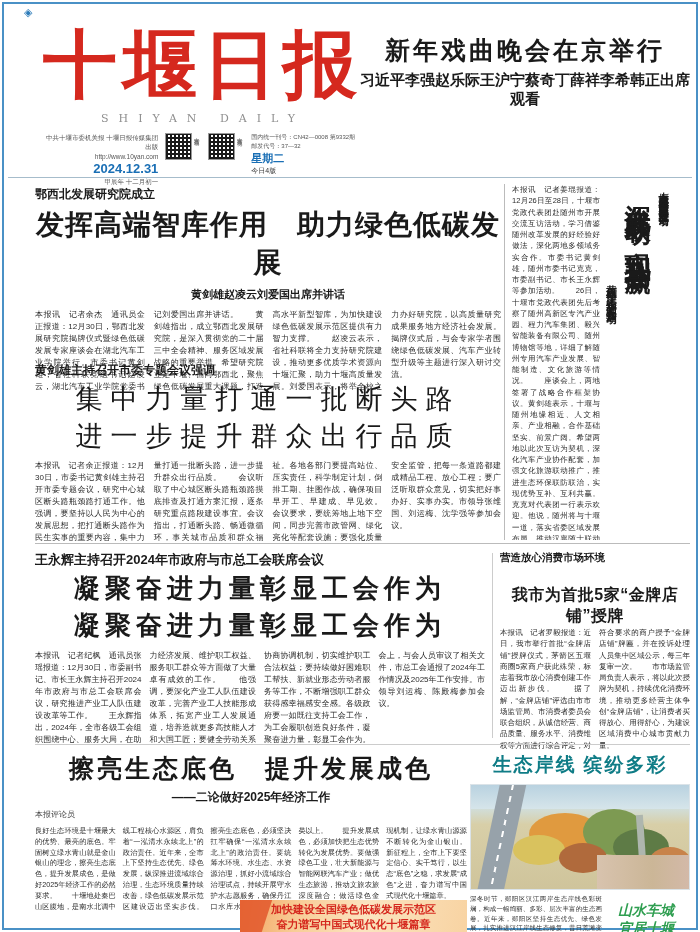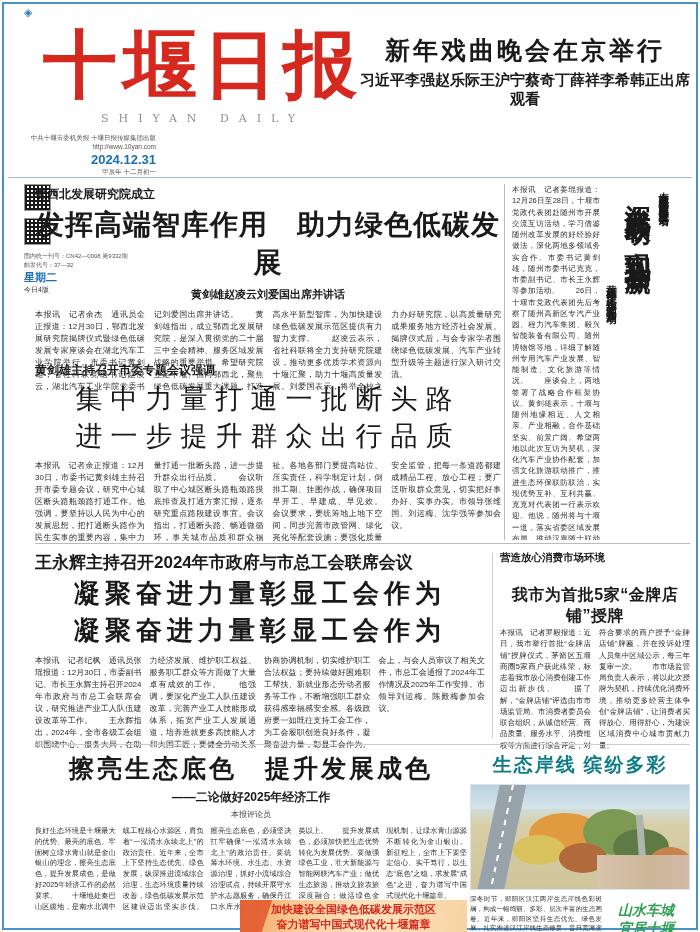--- a/index.html
+++ b/index.html
@@ -11,21 +11,21 @@
   }
   .frame { position:absolute; inset:2px; border:2px solid #4a91c6; pointer-events:none; }
   .corner-mark { position:absolute; left:24px; top:6px; font-size:11px; color:#2b7bb9; }
 
   
   .logo { position:absolute; left:38px; top:24px; width:330px; text-align:center;
     font-family:"DejaVu Serif", serif; font-weight:900; font-size:74px; line-height:1.1;
     letter-spacing:6px; }
   .logo-en { position:absolute; left:38px; top:112px; width:330px; text-align:center;
     font-family:"DejaVu Serif", serif; font-size:11px; letter-spacing:10px; color:#8f8f8f; }
-  .mh-info { position:absolute; left:24px; top:133px; width:320px; display:flex; gap:7px; align-items:flex-start;flex-direction:column; }
+  .mh-info { position:absolute; left:44px; top:133px; width:320px; display:flex; gap:7px; align-items:flex-start; }
   .mh-left { width:132px; text-align:right; }
   .mh-left .l1,.mh-left .l2,.mh-left .l4 { font-size:6.5px; color:#555; line-height:1.45; }
   .mh-left .l3 { font-size:13px; font-weight:bold; line-height:1.2; }
   .qr-wrap { display:flex; gap:2px; }
   .qr { width:27px; height:27px; border:1px solid #999;
     background:
       repeating-linear-gradient(90deg,#1a1a1a 0 2px,transparent 2px 4px),
       repeating-linear-gradient(0deg,#1a1a1a 0 2px,#fff 2px 4px); }
   .qr-label { writing-mode:vertical-rl; font-size:5.5px; color:#666; letter-spacing:1px; }
   .mh-right { width:130px; }
@@ -64,41 +64,41 @@
     border-left:1px solid #bbbbbb; padding-left:7px; display:flex; gap:5px; }
   .sb-body { width:88px; font-size:7.5px; line-height:1.5; text-align:justify; overflow:hidden; color:#2b2b2b; }
   .sb-subtitle { writing-mode:vertical-rl; font-size:10.5px; font-weight:700; letter-spacing:2px; padding-top:92px; height:100%; overflow:hidden;}
   .sb-headline { writing-mode:vertical-rl; font-size:26px; font-weight:900; letter-spacing:3px; line-height:1.05; height:100%; overflow:hidden;}
   .sb-kicker { writing-mode:vertical-rl; font-size:10px; font-weight:700; letter-spacing:1px; height:100%; overflow:hidden;}
 
   .rule2 { position:absolute; left:35px; top:543px; width:655px; border-top:1px solid #bbbbbb; }
 
   
   .story-c { position:absolute; left:35px; top:551px; width:450px; }
-  .sc-kicker { font-size:17px; }
+  .sc-kicker { font-size:13px; }
   .sc-headline { font-family:"DejaVu Serif", serif; font-size:26px; font-weight:900;
     text-align:center; letter-spacing:5px; line-height:1.3; margin-top:3px; }
   .sc-body { margin-top:7px; column-count:4; column-gap:8px; font-size:8px; height:100px; }
 
   .vdiv2 { position:absolute; left:492px; top:553px; height:185px; border-left:1px solid #cccccc; }
 
   
   .story-d { position:absolute; left:500px; top:551px; width:190px; }
   .sd-kicker { font-size:10.5px; }
   .sd-headline { font-size:16px; font-weight:900; text-align:center; letter-spacing:0.5px; margin-top:20px; }
   .sd-body { column-count:2; column-gap:8px; font-size:7.5px; height:150px; }
 
   .rule3 { position:absolute; left:35px; top:744px; width:655px; border-top:1px solid #cccccc; }
 
   
   .editorial { position:absolute; left:35px; top:752px; width:432px; }
   .ed-headline { font-family:"DejaVu Serif", serif; font-size:25px; font-weight:900;
     text-align:center; letter-spacing:3px; }
   .ed-subtitle { font-size:12px; font-weight:700; text-align:center; margin-top:4px; }
-  .ed-byline { font-size:8px; text-align:center; margin-top:3px; color:#444; }
+  .ed-byline { font-size:8px; text-align:left; margin-top:3px; color:#444; }
   .ed-body { margin-top:6px; column-count:5; column-gap:7px; font-size:7.2px; height:122px; }
   .banner { position:absolute; left:205px; top:148px; width:227px; height:34px;
     background:linear-gradient(100deg,#f3a15c 0%,#f8cc96 25%,#fbe4c0 55%,#f8d3a2 100%);
     display:flex; flex-direction:column; justify-content:center; align-items:center;
     font-weight:900; font-size:11px; line-height:1.35; overflow:hidden; }
   .banner::before { content:""; position:absolute; left:-8px; top:-4px; width:34px; height:46px;
     background:#e2572c; transform:skewX(-18deg); opacity:.85; }
   .banner div { position:relative; }
 
   

